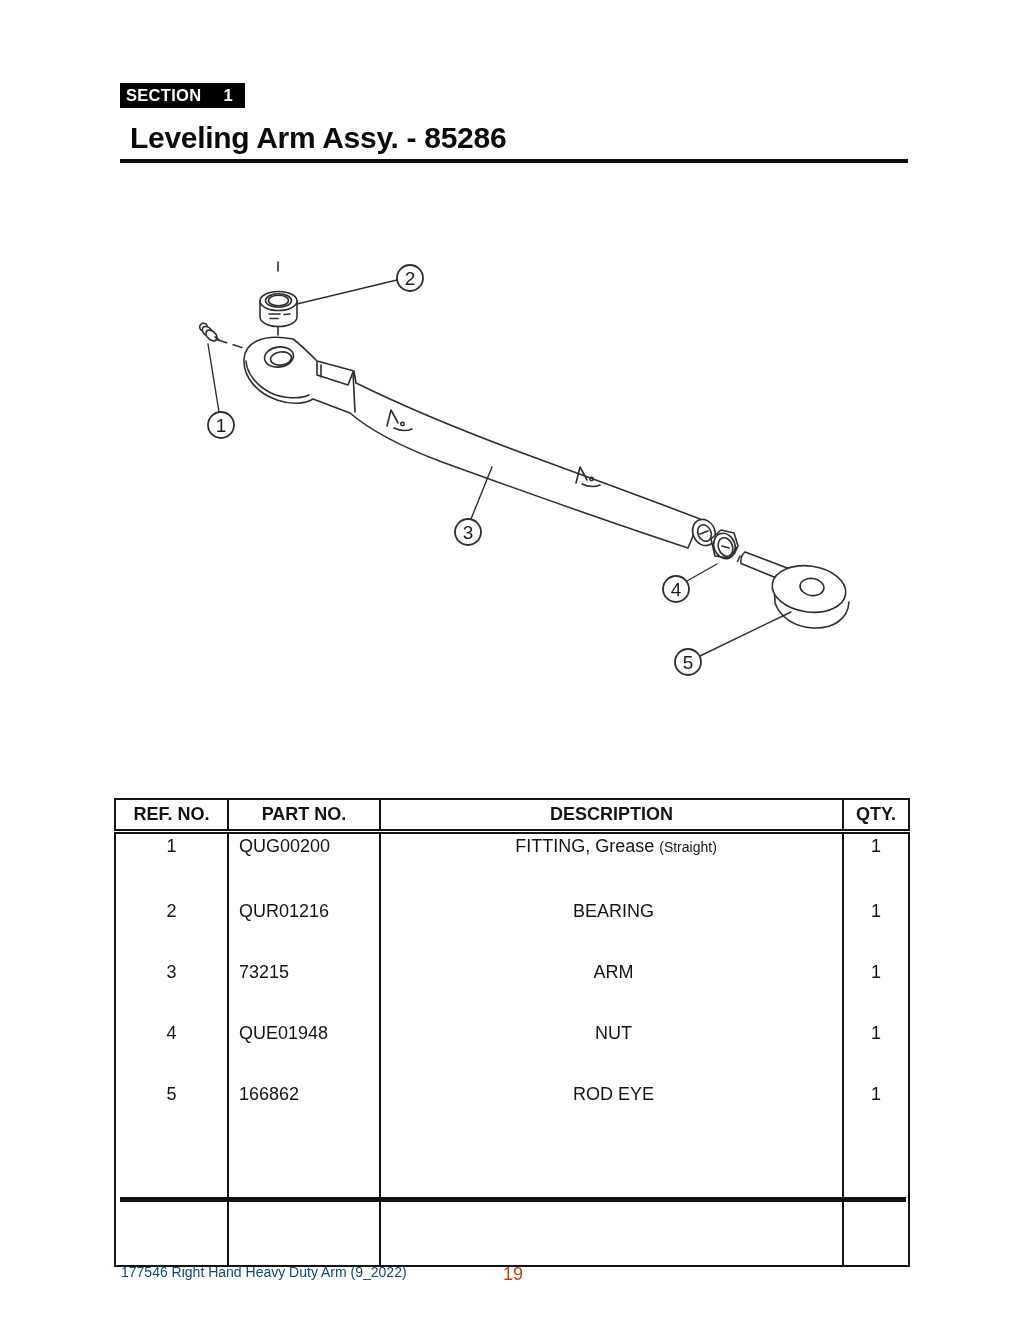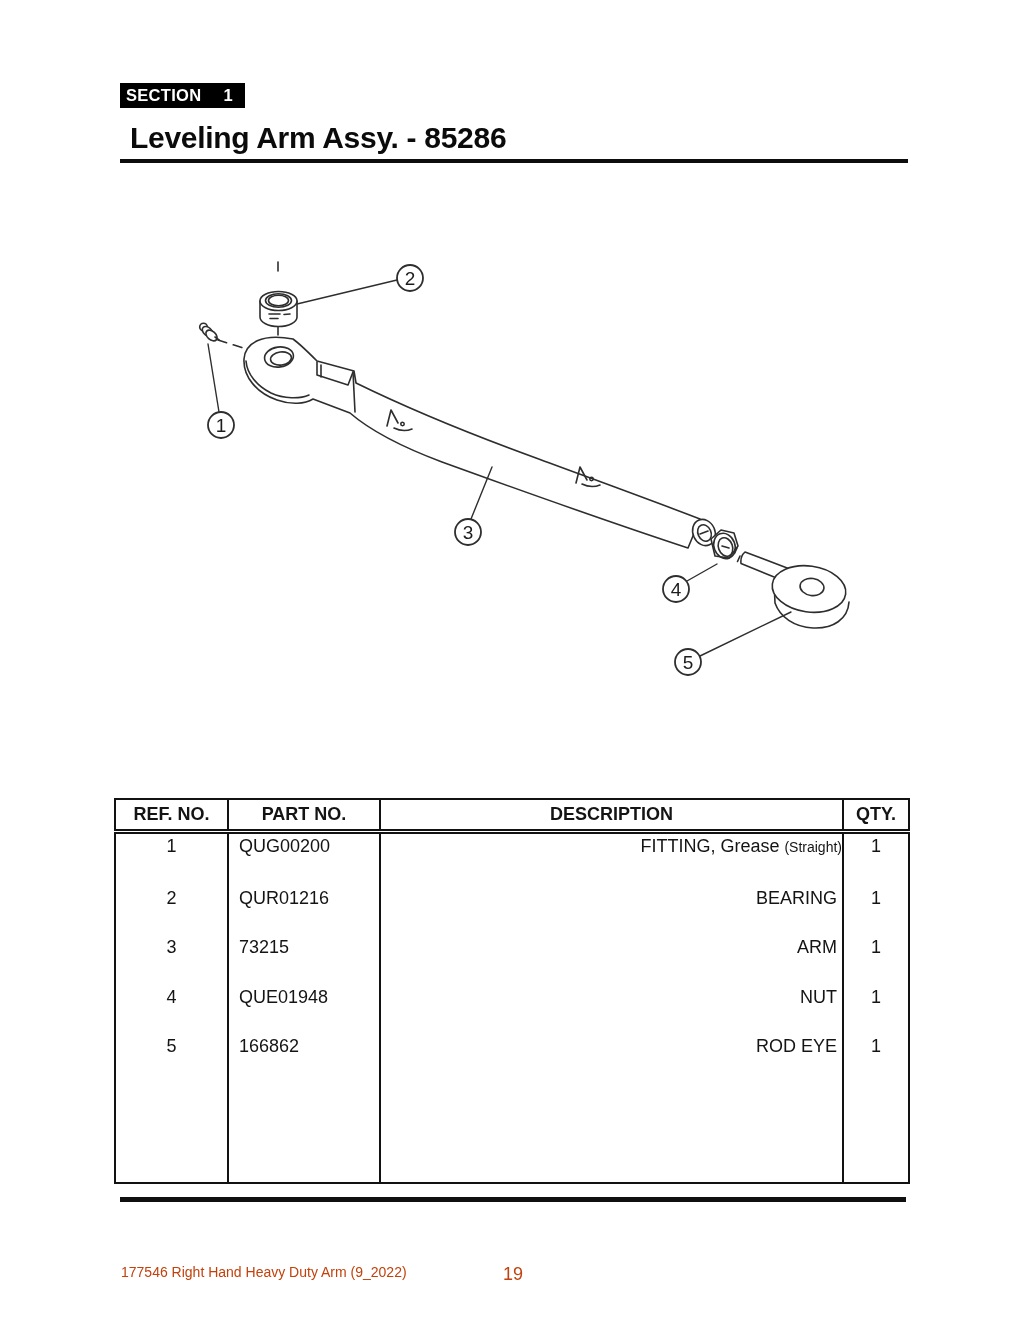--- a/index.html
+++ b/index.html
@@ -19,41 +19,41 @@
     font-size:30px;font-weight:bold;letter-spacing:-.3px;color:#0b0b0b;
   }
   .rule-top{position:absolute;left:120px;top:159px;width:788px;height:4px;background:#0d0d0d;}
   .rule-bottom{position:absolute;left:120px;top:1197px;width:786px;height:5px;background:#101010;}
   
   .diagram-svg{position:absolute;left:150px;top:240px;}
   .diagram-svg *{vector-effect:none;}
   .callout-num{font-family:"Liberation Sans",sans-serif;font-size:19px;fill:#1c1c1c;}
   
   .parts-table{
-    position:absolute;left:114px;top:798px;width:794px;height:386px;
+    position:absolute;left:114px;top:798px;width:794px;height:469px;
     border-collapse:collapse;table-layout:fixed;font-size:18px;color:#141414;
   }
   .parts-table th,.parts-table td{
     border-left:2px solid #121212;border-right:2px solid #121212;
     padding:0;overflow:hidden;white-space:nowrap;
   }
   .parts-table{border:2px solid #121212;}
   .parts-table thead th{
     height:29px;font-size:18px;font-weight:bold;text-align:center;
     border-top:2px solid #121212;border-bottom:5px double #121212;
   }
   .parts-table tbody td{height:24px;line-height:24px;vertical-align:top;}
   .col-ref{text-align:center;}
   .col-part{text-align:left;padding-left:10px !important;margin-top:40px;}
-  .col-desc{text-align:right;padding-left:9px !important;}
+  .col-desc{text-align:center;padding-left:9px !important;}
   .col-qty{text-align:center;}
   .desc-note{font-size:14px;margin-left:5px;}
   .filler-row td{height:183px;}
   
-  .footer-ref{position:absolute;left:121px;top:1264px;font-size:14px;color:#c2410c;}
+  .footer-ref{position:absolute;left:121px;top:1264px;font-size:14px;color:#0c4a6e;}
   .footer-page{position:absolute;left:503px;top:1264px;font-size:18px;color:#c2410c;}
 </style>
 </head>
 <body>
 
 <div class="page">
 
   <div class="section-badge">
     <span>SECTION</span>
     <span>1</span>

